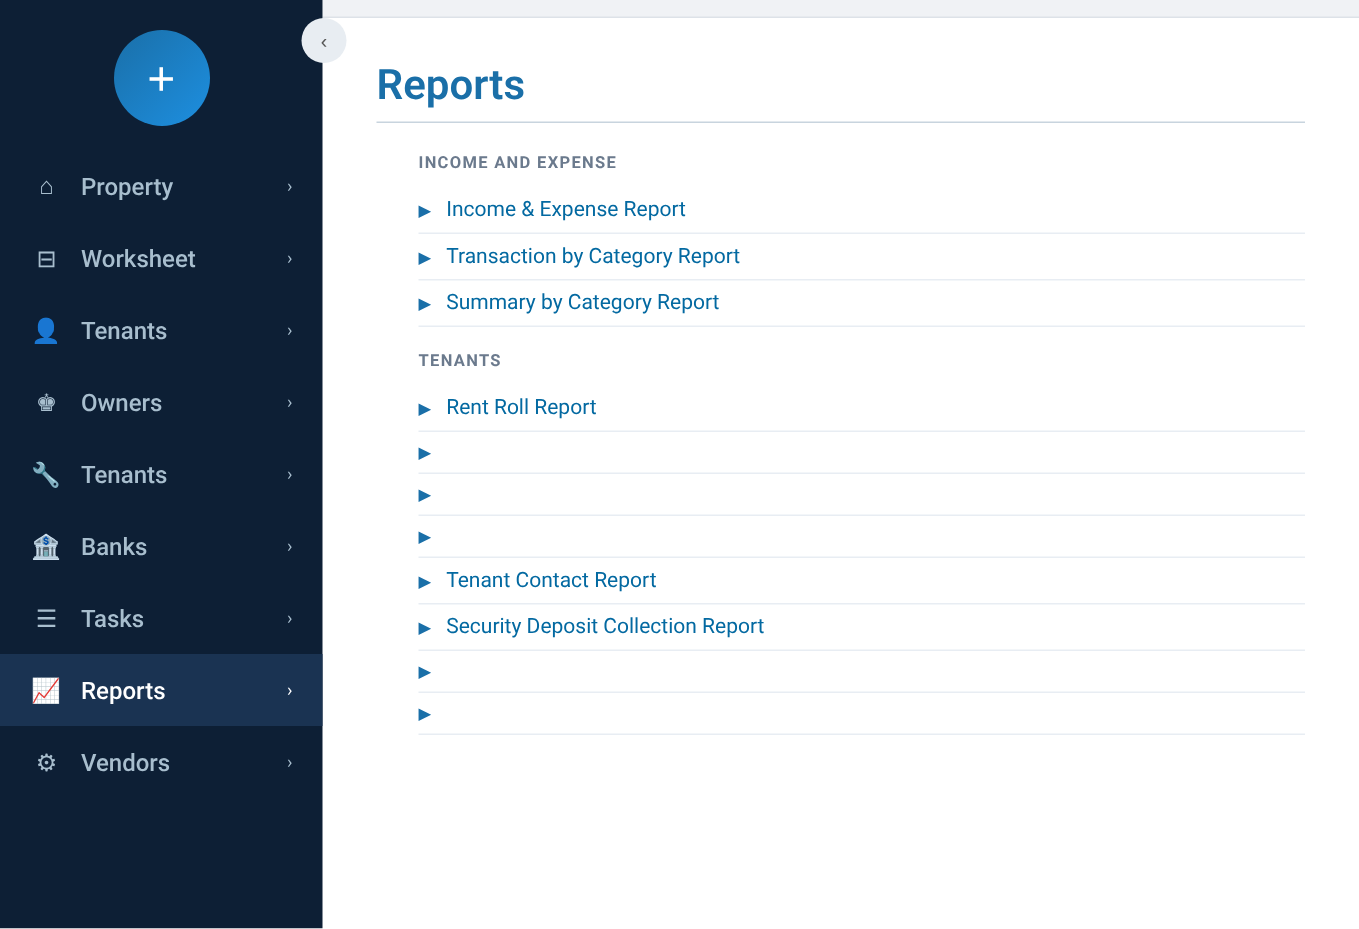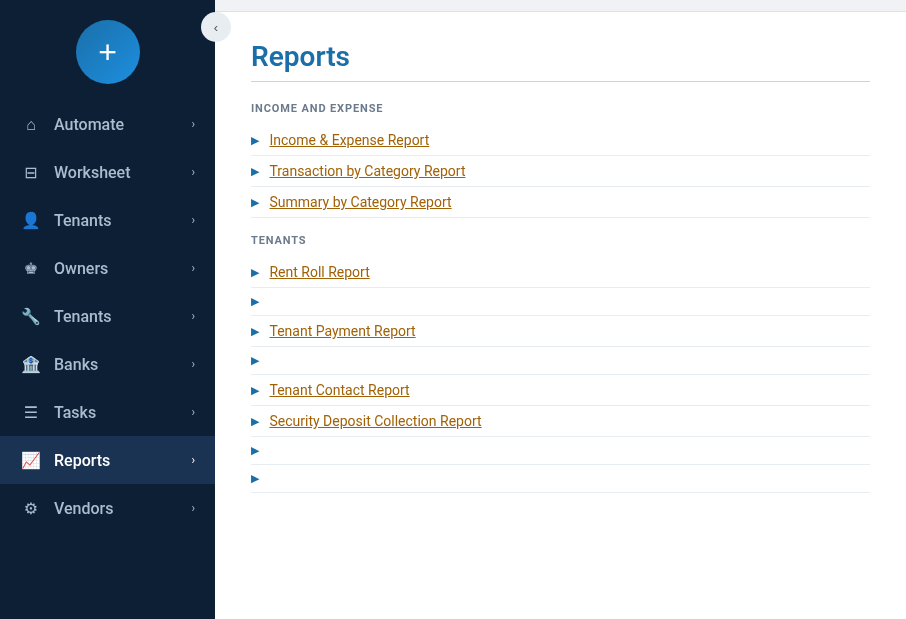--- a/index.html
+++ b/index.html
@@ -170,47 +170,47 @@
 
     .report-arrow {
       color: #1a6fa8;
       font-size: 11px;
       margin-right: 10px;
       display: flex;
       align-items: center;
     }
 
     .report-link {
-      color: #a16207;
+      color: #0369a1;
       font-size: 14px;
-      text-decoration: underline;
     }
 
     .section-group {
       margin-bottom: 16px;
+      margin-left: 28px;
     }
   </style>
 </head>
 <body>
 
 <div class="sidebar">
   <button class="collapse-btn">
     <span>‹</span>
   </button>
 
   <div class="sidebar-logo">
     <button class="add-btn">
       <span style="line-height:1;">+</span>
     </button>
   </div>
 
   <nav id="sidebar-nav">
       <div class="nav-item" style="position: relative;">
         <span class="nav-icon">⌂</span>
-        <span class="nav-label">Automate</span>
+        <span class="nav-label">Property</span>
         <span class="chevron">›</span>
       </div>
       <div class="nav-item" style="position: relative;">
         <span class="nav-icon">⊟</span>
         <span class="nav-label">Worksheet</span>
         <span class="chevron">›</span>
       </div>
       <div class="nav-item" style="position: relative;">
         <span class="nav-icon">👤</span>
         <span class="nav-label">Tenants</span>
@@ -277,21 +277,20 @@
           <ul class="report-list">
             <li class="report-item">
               <span class="report-arrow">▶</span>
               <span class="report-link">Rent Roll Report</span>
             </li>
             <li class="report-item">
               <span class="report-arrow">▶</span>
             </li>
             <li class="report-item">
               <span class="report-arrow">▶</span>
-              <span class="report-link">Tenant Payment Report</span>
             </li>
             <li class="report-item">
               <span class="report-arrow">▶</span>
             </li>
             <li class="report-item">
               <span class="report-arrow">▶</span>
               <span class="report-link">Tenant Contact Report</span>
             </li>
             <li class="report-item">
               <span class="report-arrow">▶</span>

